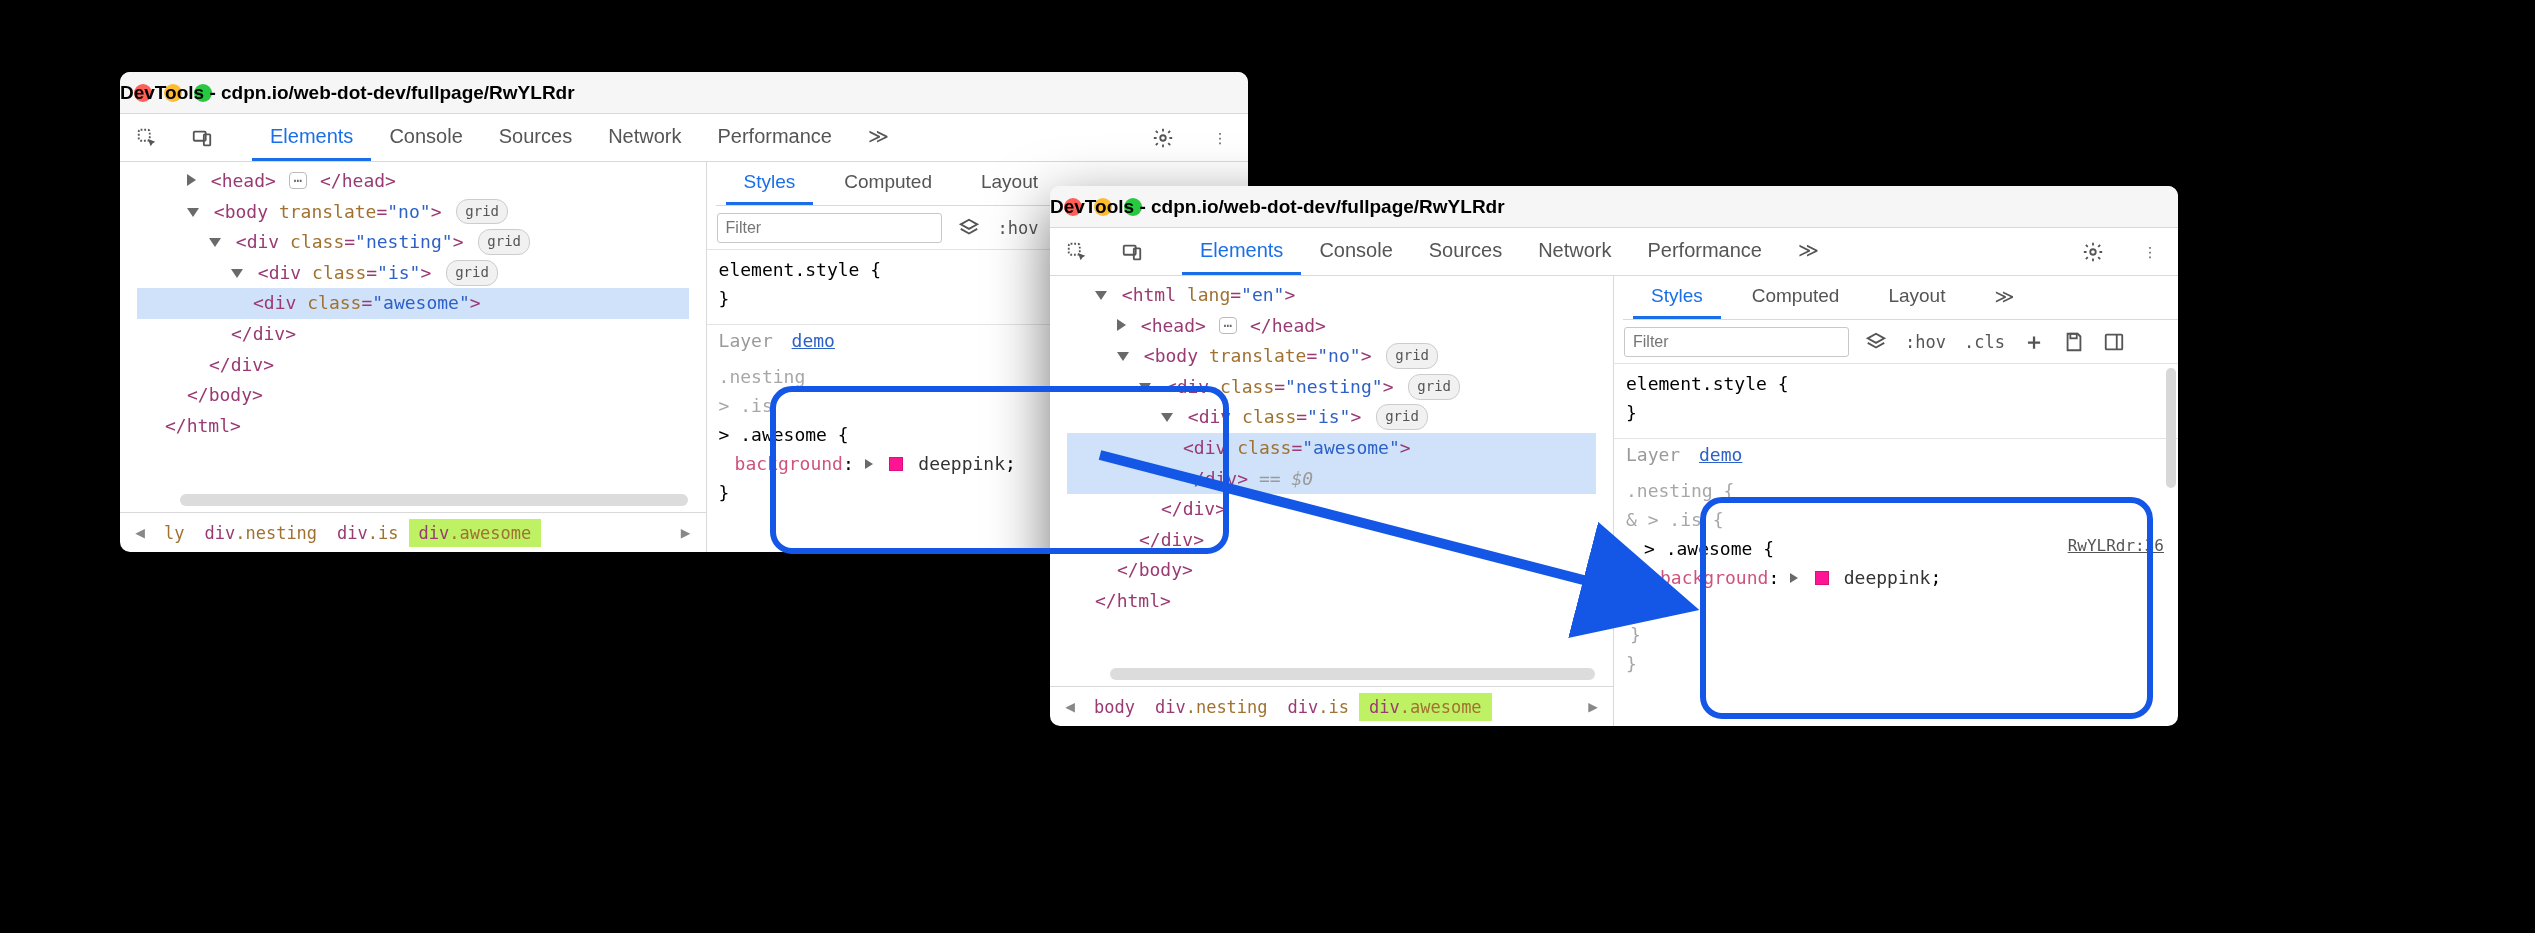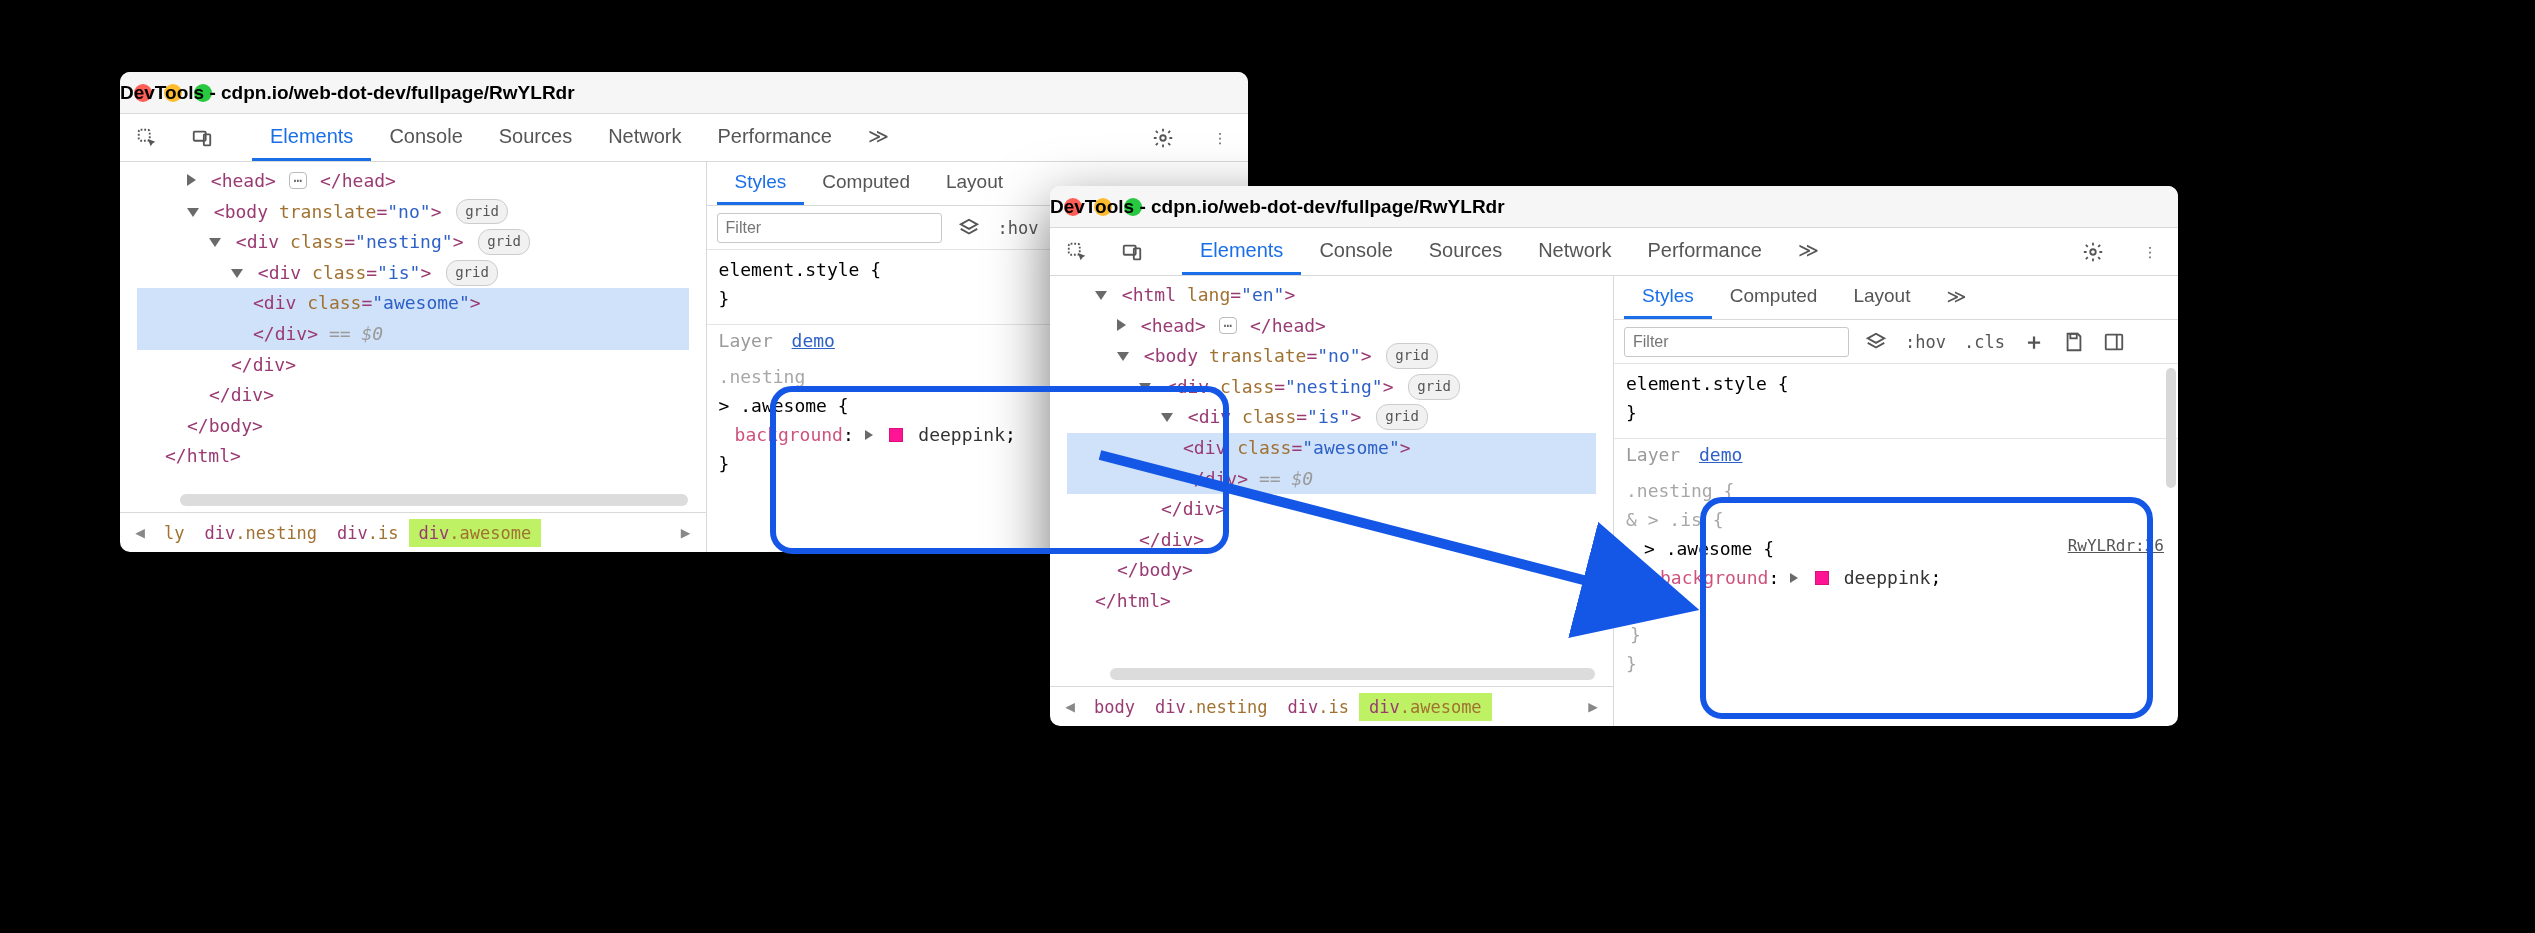--- a/index.html
+++ b/index.html
@@ -221,21 +221,22 @@
   }
   .bc-part-cls { color: #a07130; }
 
   
   .styles-tabs {
     display: flex;
     align-items: center;
     height: 44px;
     border-bottom: 1px solid #d9d9d9;
     padding: 0 10px;
-    gap: 0;
+    gap: 13px;
+    margin-left: 9px;
   }
   .styles-tab {
     padding: 0 18px;
     height: 100%;
     display: flex;
     align-items: center;
     font-size: 19px;
     color: #555;
     border-bottom: 3px solid transparent;
     cursor: pointer;
@@ -398,24 +399,20 @@
           <span class="pill">grid</span>
         </div>
         <div class="dom-line indent-4">
           <span class="arrow down"></span>
           <span class="tag-punc">&lt;</span><span class="tag-name">div </span><span class="attr-name">class</span><span class="tag-punc">=</span><span class="attr-val">"is"</span><span class="tag-punc">&gt;</span>
           <span class="pill">grid</span>
         </div>
         <div class="dom-line indent-5 selected">
           <span class="tag-punc">&lt;</span><span class="tag-name">div </span><span class="attr-name">class</span><span class="tag-punc">=</span><span class="attr-val">"awesome"</span><span class="tag-punc">&gt;</span>
         </div>
-        <div class="dom-line indent-5 selected">
-          <span class="tag-punc">&lt;/</span><span class="tag-name">div</span><span class="tag-punc">&gt;</span>
-          <span class="sel-eq"> </span><span class="muted-code">== $0</span>
-        </div>
         <div class="dom-line indent-4">
           <span class="tag-punc">&lt;/</span><span class="tag-name">div</span><span class="tag-punc">&gt;</span>
         </div>
         <div class="dom-line indent-3">
           <span class="tag-punc">&lt;/</span><span class="tag-name">div</span><span class="tag-punc">&gt;</span>
         </div>
         <div class="dom-line indent-2">
           <span class="tag-punc">&lt;/</span><span class="tag-name">body</span><span class="tag-punc">&gt;</span>
         </div>
         <div class="dom-line indent-1">
@@ -456,20 +453,21 @@
           <div class="code-line">element.style {</div>
           <div class="code-line">}</div>
         </div>
         <div class="rule-block styles-sep">
           <span class="layer-text">Layer</span>
           <span> </span>
           <span class="layer-link">demo</span>
         </div>
         <div class="rule-block">
           <div class="code-line selector-gray">.nesting</div>
+          <div class="code-line selector-gray">&gt; .is</div>
           <div class="code-line">&gt; .awesome {</div>
           <div class="code-line">
             <span class="prop-name">background</span><span>: </span>
             <span class="arrow right-sm"></span>
             <span class="swatch"></span>
             <span class="prop-val">deeppink</span><span>;</span>
           </div>
           <div class="code-line">}</div>
         </div>
       </div>

